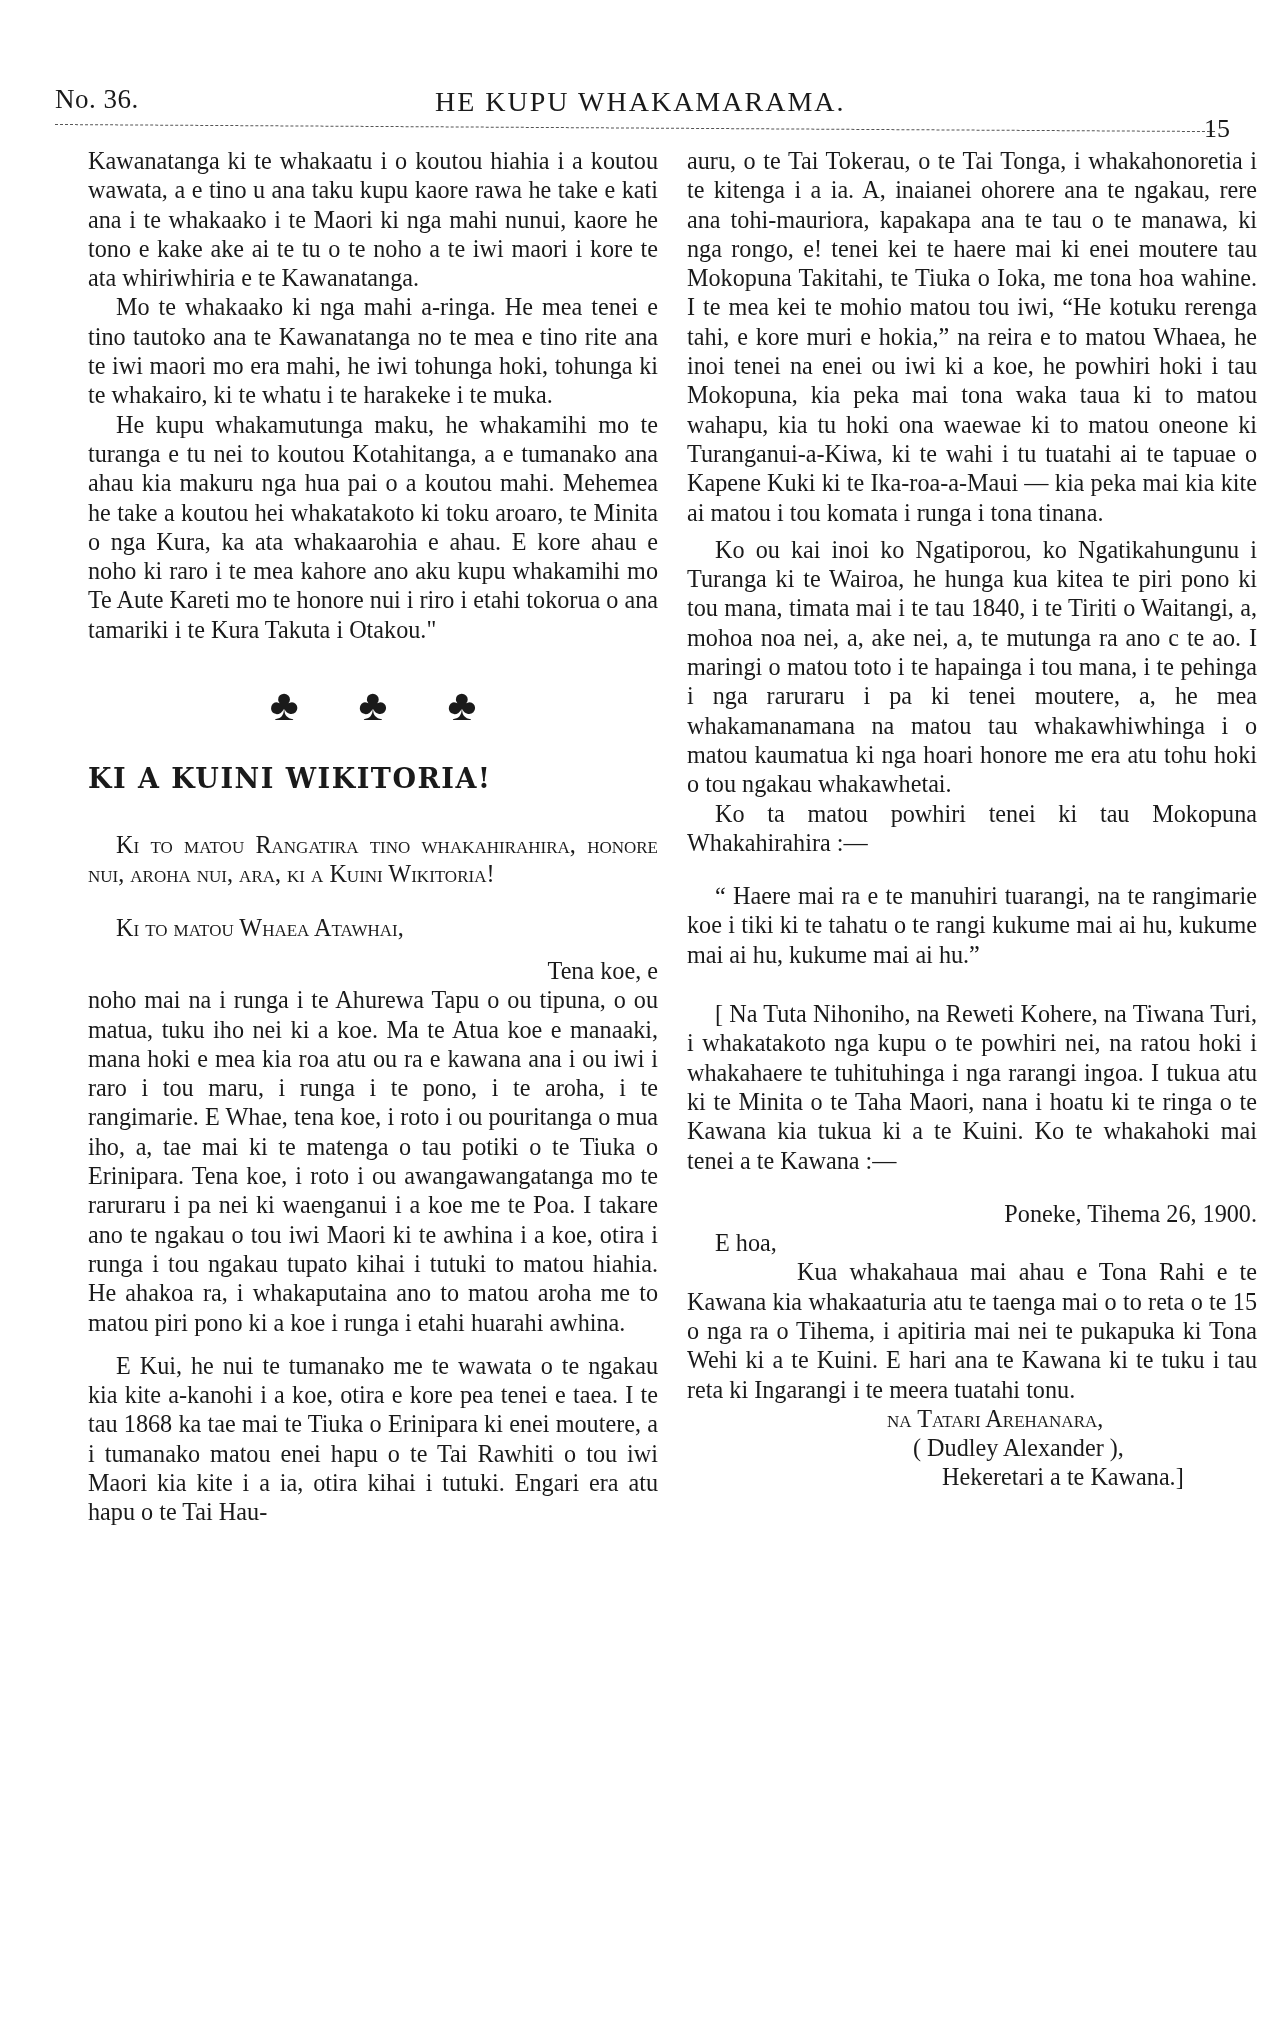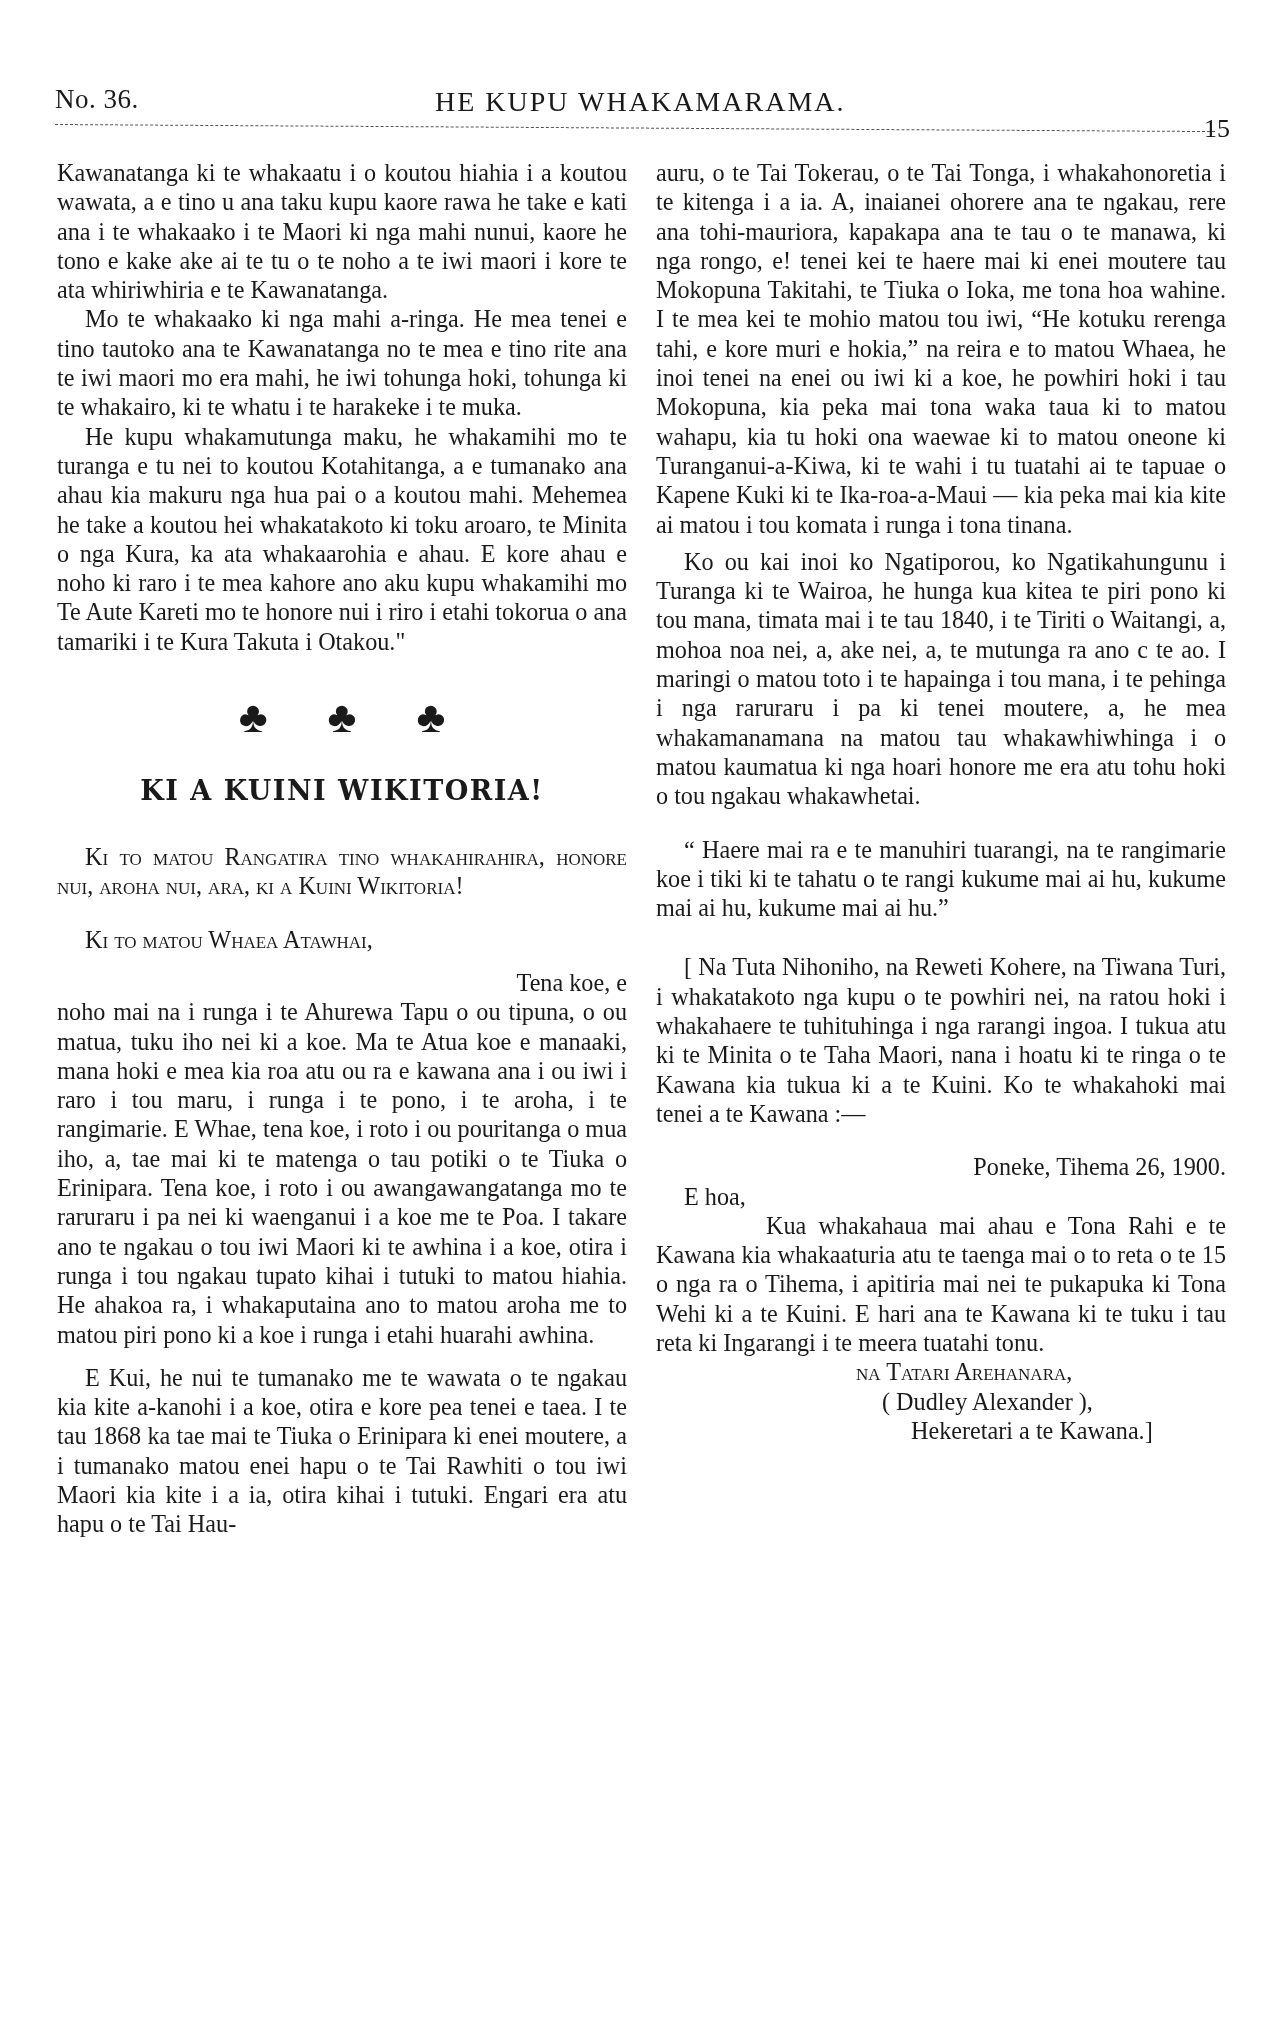--- a/index.html
+++ b/index.html
@@ -4,29 +4,29 @@
 <style>
   html, body { margin:0; padding:0; background:#ffffff; }
   body { width:1280px; height:2021px; position:relative; overflow:hidden;
          font-family:"Liberation Serif","DejaVu Serif",serif; color:#1a1a1a; }
   .header { position:absolute; left:55px; top:84px; width:1175px; height:60px; }
   .hdr-no { position:absolute; left:0; top:0; font-size:27px; letter-spacing:0.5px; }
   .hdr-title { position:absolute; left:380px; top:2px; font-size:28px; letter-spacing:2px; }
   .hdr-page { position:absolute; right:0; top:30px; font-size:26px; }
   .hdr-rule { position:absolute; left:0; top:40px; width:1160px; height:0;
               border-top:1.5px dashed #555; transform:rotate(0.35deg); transform-origin:left; }
-  .col { position:absolute; top:158px; width:570px; font-size:24.2px; line-height:29.3px; text-align:justify; }
+  .col { position:absolute; top:146px; width:570px; font-size:24.2px; line-height:29.3px; text-align:justify;margin-left:31px; }
   .col-left { left:57px; }
   .col-right { left:656px; }
   p { margin:0; }
   .indent { text-indent:28px; }
   .gap { margin-top:24px; }
   .ornament { text-align:center; font-size:44px; line-height:44px; margin:40px 0 0 0; word-spacing:60px; letter-spacing:0; }
   .ornament span { display:inline-block; margin:0 30px; }
-  .section-title { text-align:center; font-family:"DejaVu Serif","Liberation Serif",serif; font-weight:bold;
+  .section-title { text-align:left; font-family:"DejaVu Serif","Liberation Serif",serif; font-weight:bold;
                    font-size:27px; letter-spacing:1.5px; margin-top:34px; line-height:34px; }
   .sc { font-variant:small-caps; }
   .salut { text-indent:28px; }
   .right-align { text-align:right; }
   .sign { text-align:left; }
   .sign1 { padding-left:155px; }
   .sign2 { padding-left:200px; }
   .sign3 { padding-left:226px; }
   .sign4 { padding-left:255px; }
   .quote-center { text-indent:60px; }
@@ -55,20 +55,21 @@
   <p class="indent sc gap" style="margin-top:34px;">Ki to matou Rangatira tino whakahirahira, honore nui, aroha nui, ara, ki a Kuini Wikitoria!</p>
   <p class="salut gap"><span class="sc">Ki to matou Whaea Atawhai,</span></p>
   <p class="right-align" style="margin-top:14px;">Tena koe, e</p>
   <p>noho mai na i runga i te Ahurewa Tapu o ou tipuna, o ou matua, tuku iho nei ki a koe. Ma te Atua koe e manaaki, mana hoki e mea kia roa atu ou ra e kawana ana i ou iwi i raro i tou maru, i runga i te pono, i te aroha, i te rangimarie. E Whae, tena koe, i roto i ou pouritanga o mua iho, a, tae mai ki te matenga o tau potiki o te Tiuka o Erinipara. Tena koe, i roto i ou awangawangatanga mo te raruraru i pa nei ki waenganui i a koe me te Poa. I takare ano te ngakau o tou iwi Maori ki te awhina i a koe, otira i runga i tou ngakau tupato kihai i tutuki to matou hiahia. He ahakoa ra, i whakaputaina ano to matou aroha me to matou piri pono ki a koe i runga i etahi huarahi awhina.</p>
   <p class="indent gap" style="margin-top:14px;">E Kui, he nui te tumanako me te wawata o te ngakau kia kite a-kanohi i a koe, otira e kore pea tenei e taea. I te tau 1868 ka tae mai te Tiuka o Erinipara ki enei moutere, a i tumanako matou enei hapu o te Tai Rawhiti o tou iwi Maori kia kite i a ia, otira kihai i tutuki. Engari era atu hapu o te Tai Hau-</p>
 </div>
 
 <div class="col col-right">
   <p>auru, o te Tai Tokerau, o te Tai Tonga, i whakahonoretia i te kitenga i a ia. A, inaianei ohorere ana te ngakau, rere ana tohi-mauriora, kapakapa ana te tau o te manawa, ki nga rongo, e! tenei kei te haere mai ki enei moutere tau Mokopuna Takitahi, te Tiuka o Ioka, me tona hoa wahine. I te mea kei te mohio matou tou iwi, “He kotuku rerenga tahi, e kore muri e hokia,” na reira e to matou Whaea, he inoi tenei na enei ou iwi ki a koe, he powhiri hoki i tau Mokopuna, kia peka mai tona waka taua ki to matou wahapu, kia tu hoki ona waewae ki to matou oneone ki Turanganui-a-Kiwa, ki te wahi i tu tuatahi ai te tapuae o Kapene Kuki ki te Ika-roa-a-Maui — kia peka mai kia kite ai matou i tou komata i runga i tona tinana.</p>
   <p class="indent" style="margin-top:8px;">Ko ou kai inoi ko Ngatiporou, ko Ngatikahungunu i Turanga ki te Wairoa, he hunga kua kitea te piri pono ki tou mana, timata mai i te tau 1840, i te Tiriti o Waitangi, a, mohoa noa nei, a, ake nei, a, te mutunga ra ano c te ao. I maringi o matou toto i te hapainga i tou mana, i te pehinga i nga raruraru i pa ki tenei moutere, a, he mea whakamanamana na matou tau whakawhiwhinga i o matou kaumatua ki nga hoari honore me era atu tohu hoki o tou ngakau whakawhetai.</p>
+  <p class="indent">Ko ta matou powhiri tenei ki tau Mokopuna Whakahirahira :—</p>
   <p class="indent gap">“ Haere mai ra e te manuhiri tuarangi, na te rangimarie koe i tiki ki te tahatu o te rangi kukume mai ai hu, kukume mai ai hu, kukume mai ai hu.”</p>
   <p class="indent gap" style="margin-top:30px;">[ Na Tuta Nihoniho, na Reweti Kohere, na Tiwana Turi, i whakatakoto nga kupu o te powhiri nei, na ratou hoki i whakahaere te tuhituhinga i nga rarangi ingoa. I tukua atu ki te Minita o te Taha Maori, nana i hoatu ki te ringa o te Kawana kia tukua ki a te Kuini. Ko te whakahoki mai tenei a te Kawana :—</p>
   <p class="right-align gap" style="margin-top:24px;">Poneke, Tihema 26, 1900.</p>
   <p class="indent">E hoa,</p>
   <p style="text-indent:110px;">Kua whakahaua mai ahau e Tona Rahi e te Kawana kia whakaaturia atu te taenga mai o to reta o te 15 o nga ra o Tihema, i apitiria mai nei te pukapuka ki Tona Wehi ki a te Kuini. E hari ana te Kawana ki te tuku i tau reta ki Ingarangi i te meera tuatahi tonu.</p>
   <p class="sign sign2 sc">na Tatari Arehanara,</p>
   <p class="sign sign3">( Dudley Alexander ),</p>
   <p class="sign sign4">Hekeretari a te Kawana.]</p>
 </div>
 

